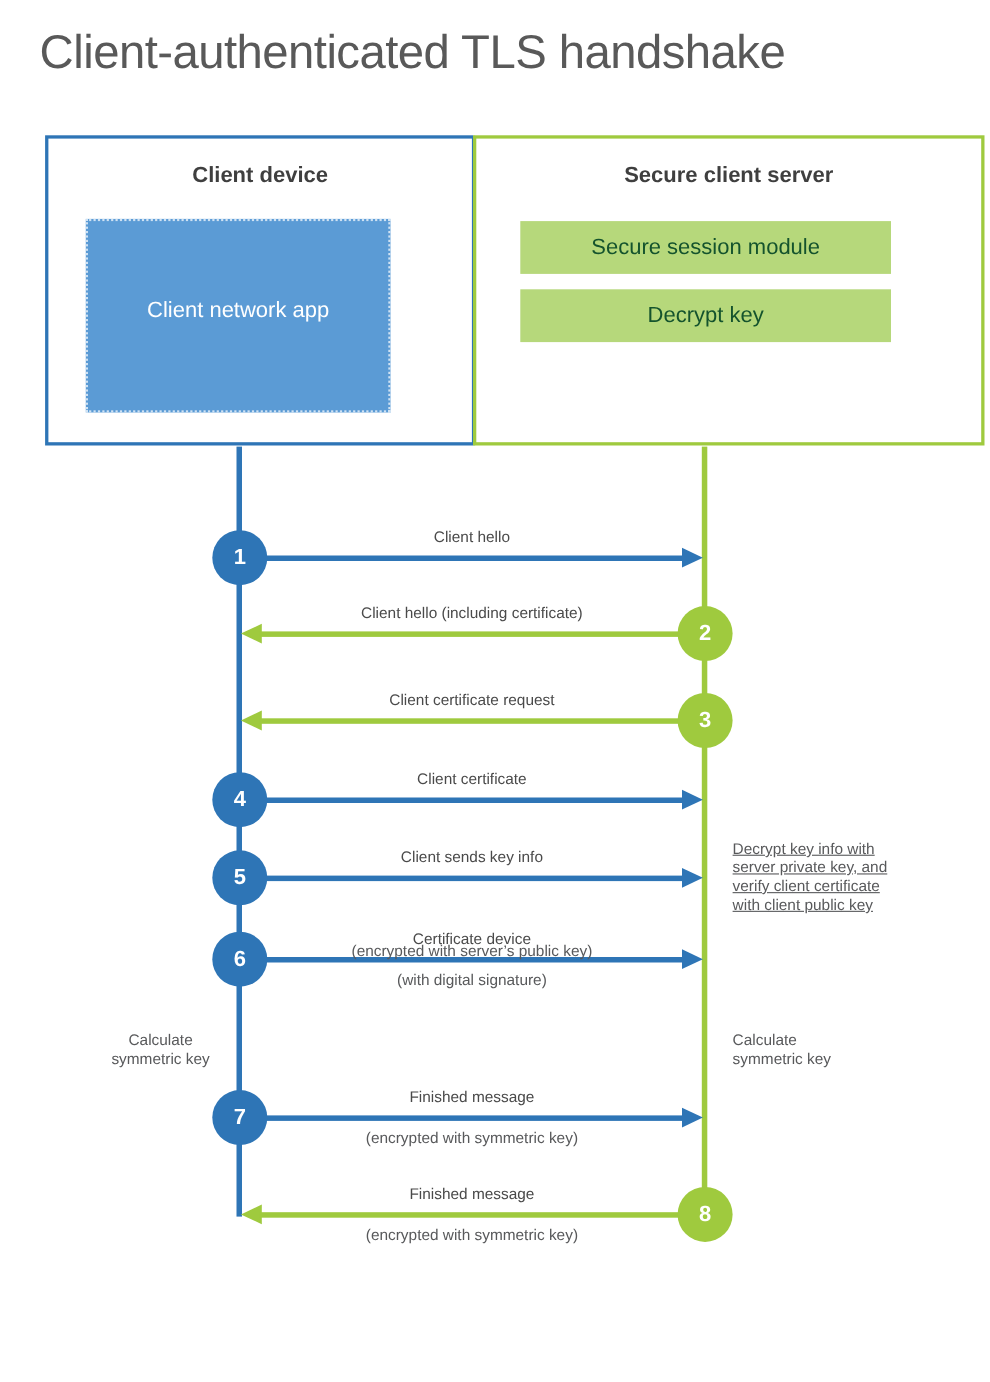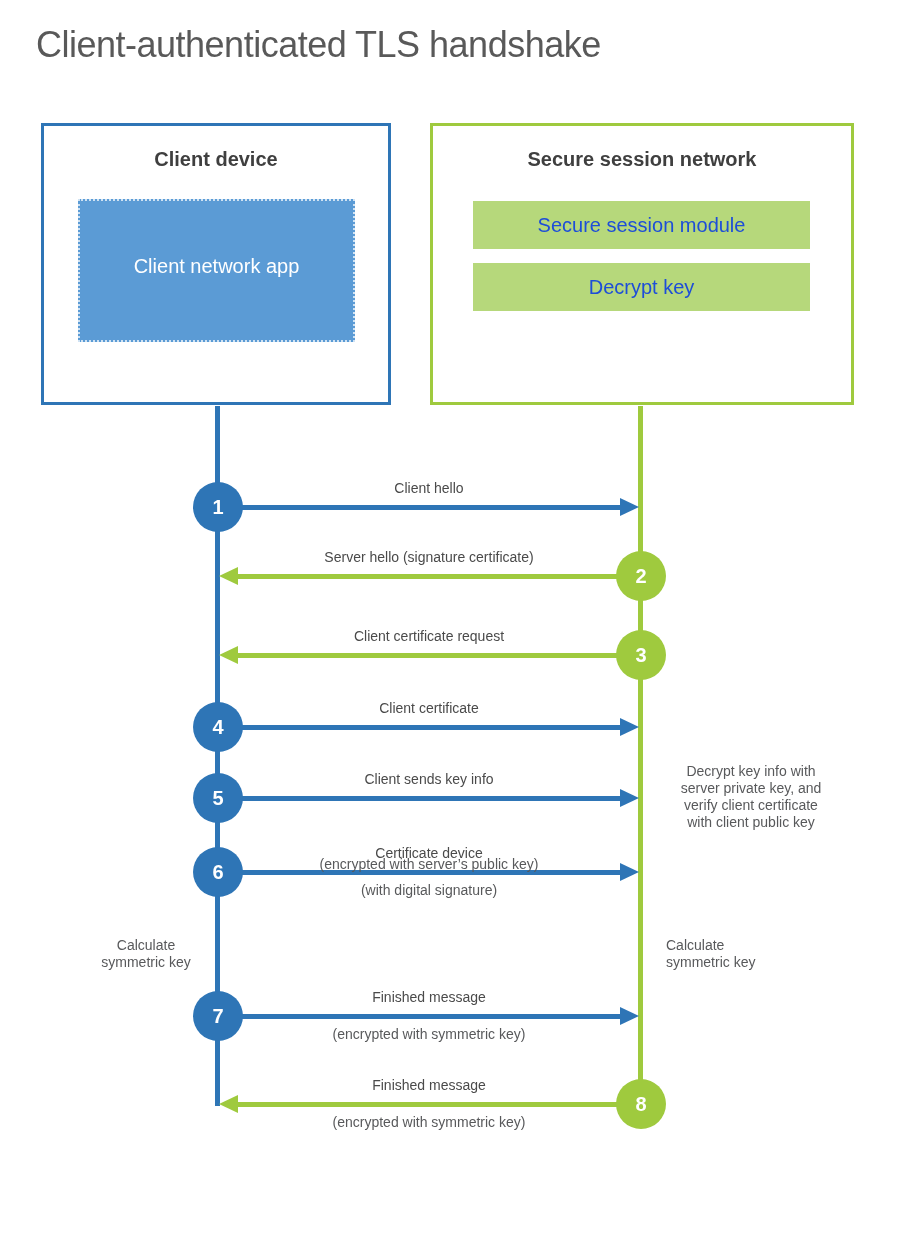--- a/index.html
+++ b/index.html
@@ -11,45 +11,45 @@
     --ink-label:#4a4a4a;
     --ink-soft:#58595b;
     --title-gray:#595959;
   }
   html,body{margin:0;padding:0;background:#ffffff;}
   body{font-family:"Liberation Sans","DejaVu Sans",sans-serif;}
   #canvas{position:relative;width:900px;height:1256px;background:#ffffff;overflow:hidden;}
 
   .diagram-title{
     position:absolute;left:36px;top:24px;
-    font-size:36px;font-weight:300;letter-spacing:-0.5px;
+    font-size:43px;font-weight:300;letter-spacing:-0.5px;
     color:var(--title-gray);white-space:nowrap;
   }
 
-  .actor-box{position:absolute;top:123px;height:276px;background:#fff;}
+  .actor-box{position:absolute;top:123px;height:276px;background:#fff;padding-left:41px;}
   .actor-box.client{left:41px;width:344px;border:3px solid var(--blue);}
   .actor-box.server{left:430px;width:418px;border:3px solid var(--green);}
   .actor-title{
     position:absolute;left:0;top:22px;width:100%;
     text-align:center;font-size:20px;font-weight:bold;color:var(--ink-dark);
   }
   .client-app-module{
-    position:absolute;left:34px;top:73px;width:277px;height:143px;
+    position:absolute;left:34px;top:73px;width:277px;height:176px;
     background:var(--blue-fill);
     border:2px dotted #cfe2f3;box-sizing:border-box;
     display:flex;align-items:center;justify-content:center;
     color:#ffffff;font-size:20px;text-align:center;line-height:1.3;
     padding-bottom:10px;
   }
   .client-app-module .inner{width:180px;}
   .server-modules{position:absolute;left:40px;top:75px;width:337px;}
   .server-module{
     width:337px;height:48px;margin-bottom:14px;
     background:var(--green-fill);
-    color:#1d4ed8;font-size:20px;text-align:center;line-height:48px;
+    color:#14532d;font-size:20px;text-align:center;line-height:48px;
   }
 
   .lifeline{position:absolute;width:5px;top:406px;height:700px;}
   .lifeline.client{left:215px;background:var(--blue);}
   .lifeline.server{left:638px;background:var(--green);}
 
   .step-badge{
     position:absolute;width:50px;height:50px;border-radius:50%;
     color:#fff;font-size:20px;font-weight:bold;
     display:flex;align-items:center;justify-content:center;
@@ -72,58 +72,58 @@
   }
   .step-sublabel{
     position:absolute;left:240px;width:378px;text-align:center;
     font-size:14px;color:var(--ink-soft);z-index:3;
   }
 
   .side-note{
     position:absolute;font-size:14px;line-height:17px;color:var(--ink-soft);
     white-space:pre-line;
   }
-  .note-decrypt{left:666px;top:763px;width:170px;text-align:center;}
+  .note-decrypt{left:666px;top:763px;width:170px;text-align:left;text-decoration:underline;}
   .note-calc-left{left:95px;top:937px;width:102px;text-align:center;}
   .note-calc-right{left:666px;top:937px;width:130px;text-align:left;}
 </style>
 </head>
 <body>
 
 <div id="canvas">
 
   <div class="diagram-title">Client-authenticated TLS handshake</div>
 
   <div class="actor-box client">
     <div class="actor-title">Client device</div>
     <div class="client-app-module">
       <div class="inner">Client network app</div>
     </div>
   </div>
 
   <div class="actor-box server">
-    <div class="actor-title">Secure session network</div>
+    <div class="actor-title">Secure client server</div>
     <div class="server-modules">
         <div class="server-module">Secure session module</div>
         <div class="server-module">Decrypt key</div>
       </div>
   </div>
 
   <div class="lifeline client"></div>
   <div class="lifeline server"></div>
 
   <div id="steps-layer">
       <div class="step-badge blue" style="left: 193px; top: 482px;">1</div>
       <div class="arrow-shaft blue" style="left: 220px; top: 505px; width: 402px;"></div>
       <div class="arrow-head right blue" style="left: 620px; top: 498px;"></div>
       <div class="step-label" style="top: 480px;">Client hello</div>
       <div class="step-badge green" style="left: 616px; top: 551px;">2</div>
       <div class="arrow-head left green" style="left: 219px; top: 567px;"></div>
       <div class="arrow-shaft green" style="left: 236px; top: 574px; width: 405px;"></div>
-      <div class="step-label" style="top: 549px;">Server hello (signature certificate)</div>
+      <div class="step-label" style="top: 549px;">Client hello (including certificate)</div>
       <div class="step-badge green" style="left: 616px; top: 630px;">3</div>
       <div class="arrow-head left green" style="left: 219px; top: 646px;"></div>
       <div class="arrow-shaft green" style="left: 236px; top: 653px; width: 405px;"></div>
       <div class="step-label" style="top: 628px;">Client certificate request</div>
       <div class="step-badge blue" style="left: 193px; top: 702px;">4</div>
       <div class="arrow-shaft blue" style="left: 220px; top: 725px; width: 402px;"></div>
       <div class="arrow-head right blue" style="left: 620px; top: 718px;"></div>
       <div class="step-label" style="top: 700px;">Client certificate</div>
       <div class="step-badge blue" style="left: 193px; top: 773px;">5</div>
       <div class="arrow-shaft blue" style="left: 220px; top: 796px; width: 402px;"></div>

